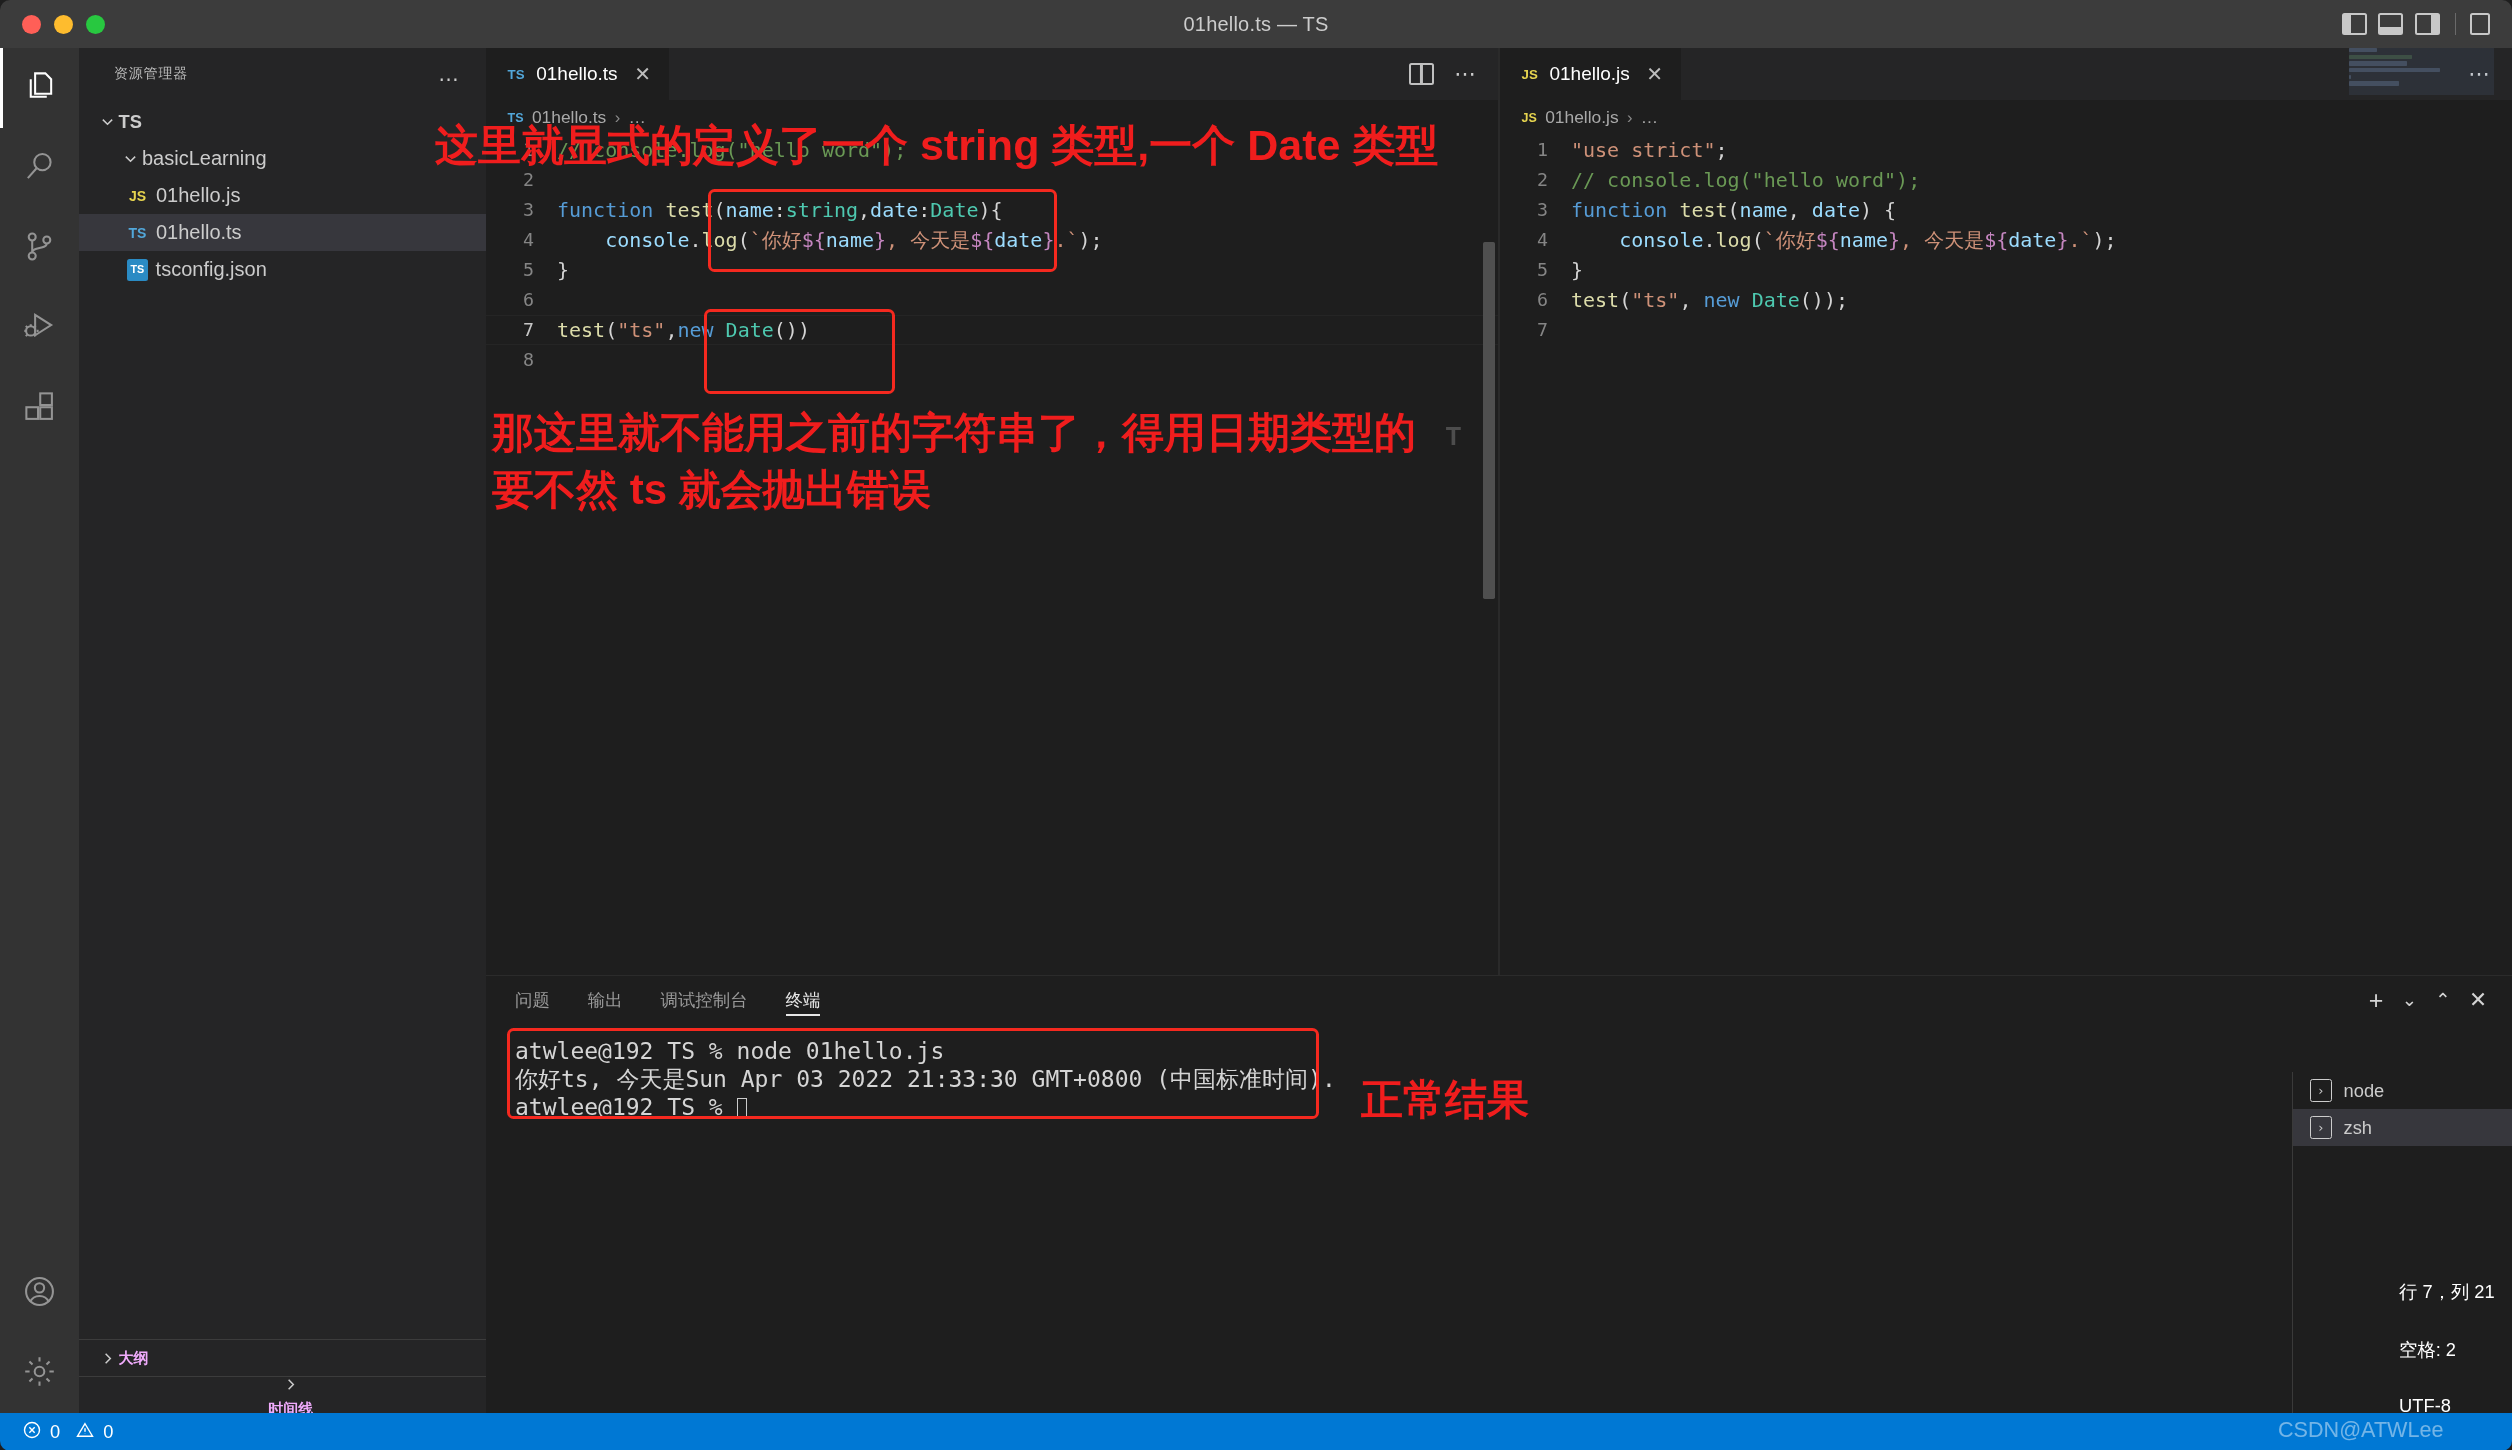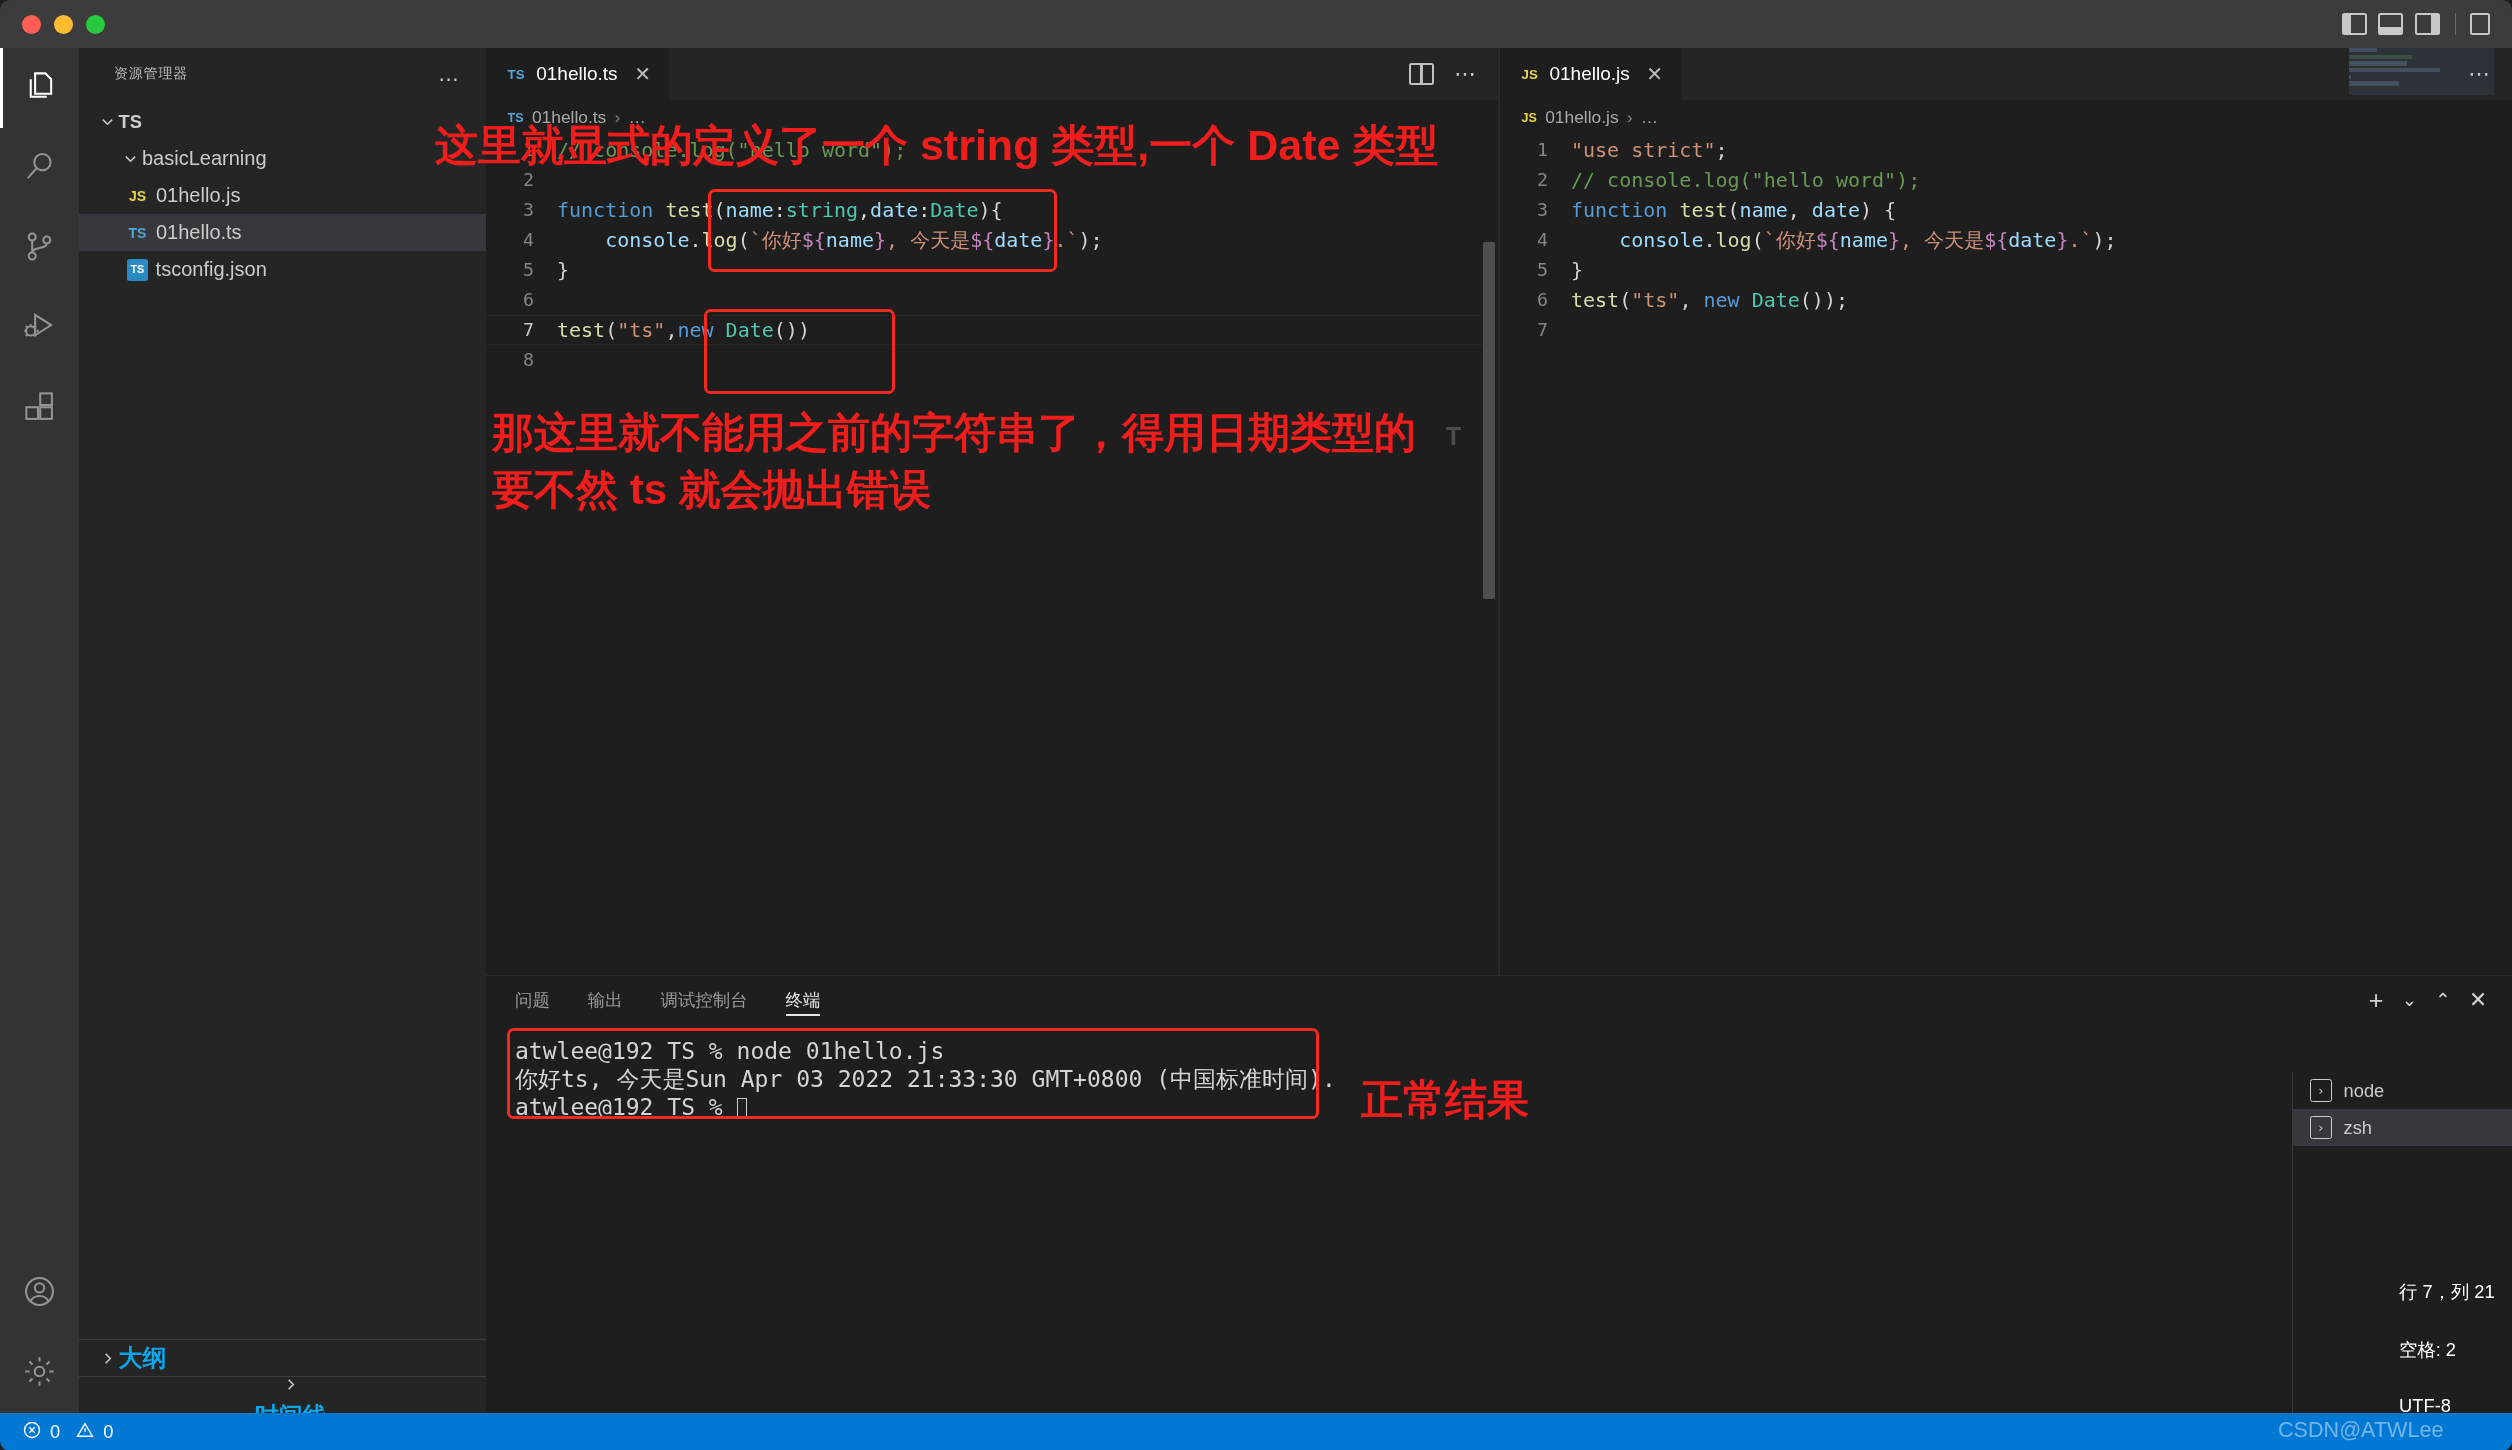--- a/index.html
+++ b/index.html
@@ -84,21 +84,21 @@
   .ficon.ts { color: #52a7da; }
   .ficon.tsjson {
     color: #ffffff; background: #2a8bc4; border-radius: 2.5px; font-size: 10.8px;
     width: 21.6px; height: 21.6px; line-height: 21.6px; margin-left: 7.5px; flex: 0 0 21.6px;
   }
   .indent1 { padding-left: 40px; }
   .indent2 { padding-left: 40px; }
 
   .sb-section {
     position: absolute; left: 0; width: 407px; height: 37px;
-    display: flex; align-items: center; font-size: 24px; font-weight: bold; color: #0ea5e9;
+    display: flex; align-items: center; font-size: 15px; font-weight: bold; color: #f0abfc;
     border-top: 0.8px solid #3c3c3c; padding-left: 16.6px; font-family: Liberation Mono, monospace;
   }
   .sb-outline { bottom: 37px; }
   .sb-timeline { bottom: 0px; flex-direction: column; }
 
   
   .editor-left {
     position: absolute; left: 486px; top: 48px; width: 1012px; height: 927px;
     background: #1e1e1e;
   }
@@ -252,20 +252,21 @@
 <body>
 
 <div class="app">
 
   <div class="titlebar">
     <div class="traffic">
       <div class="dot red"></div>
       <div class="dot yellow"></div>
       <div class="dot green"></div>
     </div>
+    <div class="title-text">01hello.ts — TS</div>
     <div class="layout-icons">
       <div class="lay-ico">
         <div class="frame"></div>
           <div class="fillL"></div>
       </div>
       <div class="lay-ico">
         <div class="frame"></div>
           <div class="fillB"></div>
       </div>
       <div class="lay-ico">

